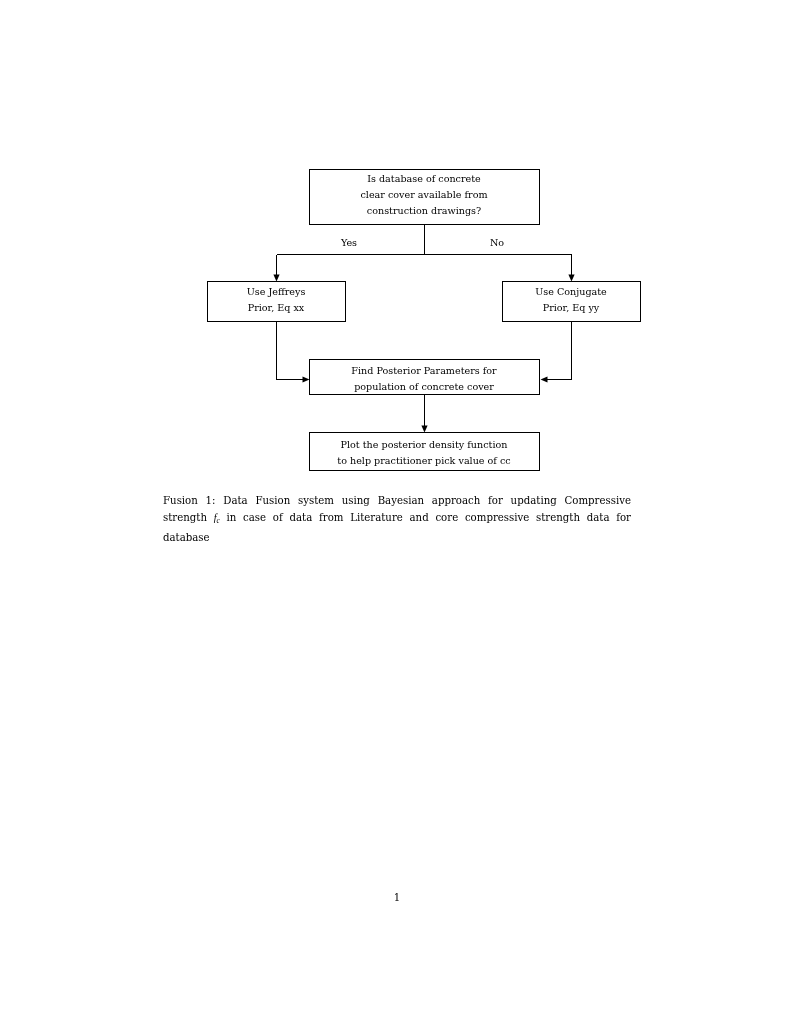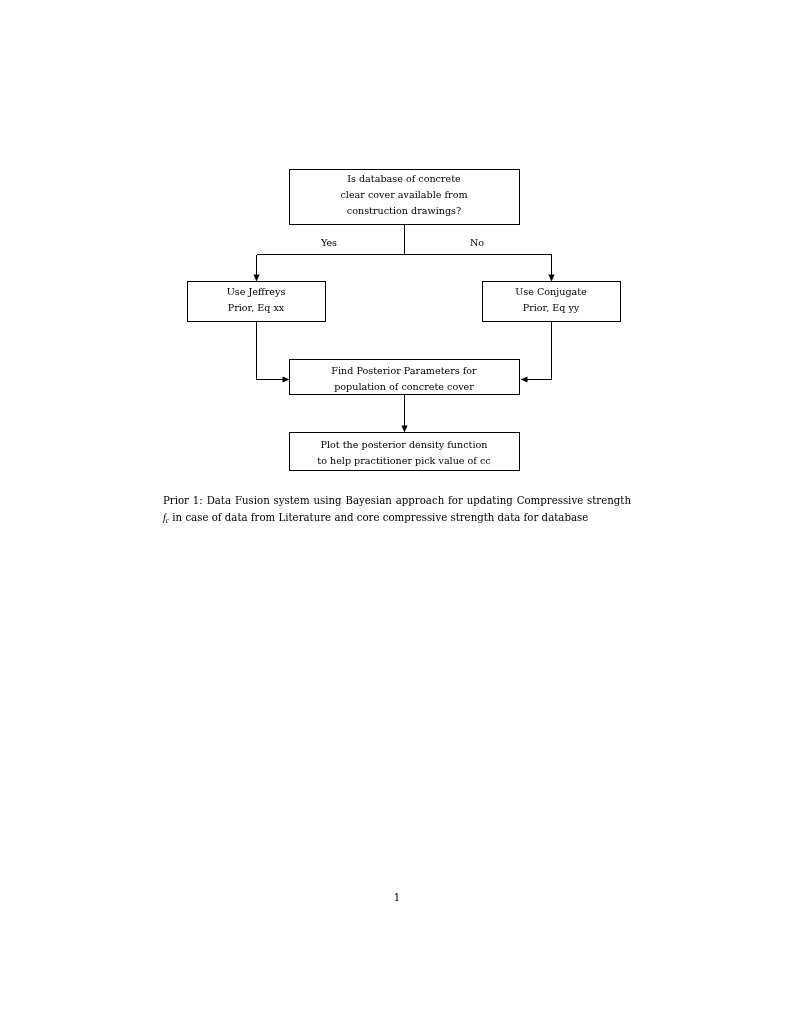--- a/index.html
+++ b/index.html
@@ -18,24 +18,25 @@
   }
   .page {
     position: absolute;
     inset: 0;
     background: #ffffff;
   }
 
   
   #figure-block {
     position: absolute;
-    left: 8px;
+    left: 0;
     top: 0;
     width: 712px;
     height: 490px;
+    padding-left: 28px;
   }
   #flowchart-svg {
     display: block;
     width: 794px;
     height: 490px;
   }
   .box-rect {
     fill: #ffffff;
     stroke: #000000;
     stroke-width: 1;
@@ -155,17 +156,17 @@
 
       <g>
         <rect class="box-rect" x="281.5" y="432.5" width="230" height="38"></rect>
         <text class="box-text" x="396" y="448">Plot the posterior density function</text>
         <text class="box-text" x="396" y="464">to help practitioner pick value of cc</text>
       </g>
 
     </svg>
   </div>
 
-  <div id="caption"><span class="cap-label">Prior 1: </span><span>Data Fusion system using Bayesian approach for updating Compressive strength </span><span class="mathit"><span>f</span><sub>c</sub></span><span> in case of data from Literature and core compressive strength data for database</span></div>
+  <div id="caption"><span class="cap-label">Fusion 1: </span><span>Data Fusion system using Bayesian approach for updating Compressive strength </span><span class="mathit"><span>f</span><sub>c</sub></span><span> in case of data from Literature and core compressive strength data for database</span></div>
 
   <div id="page-number">1</div>
 
 </div>
 
 </body></html>

